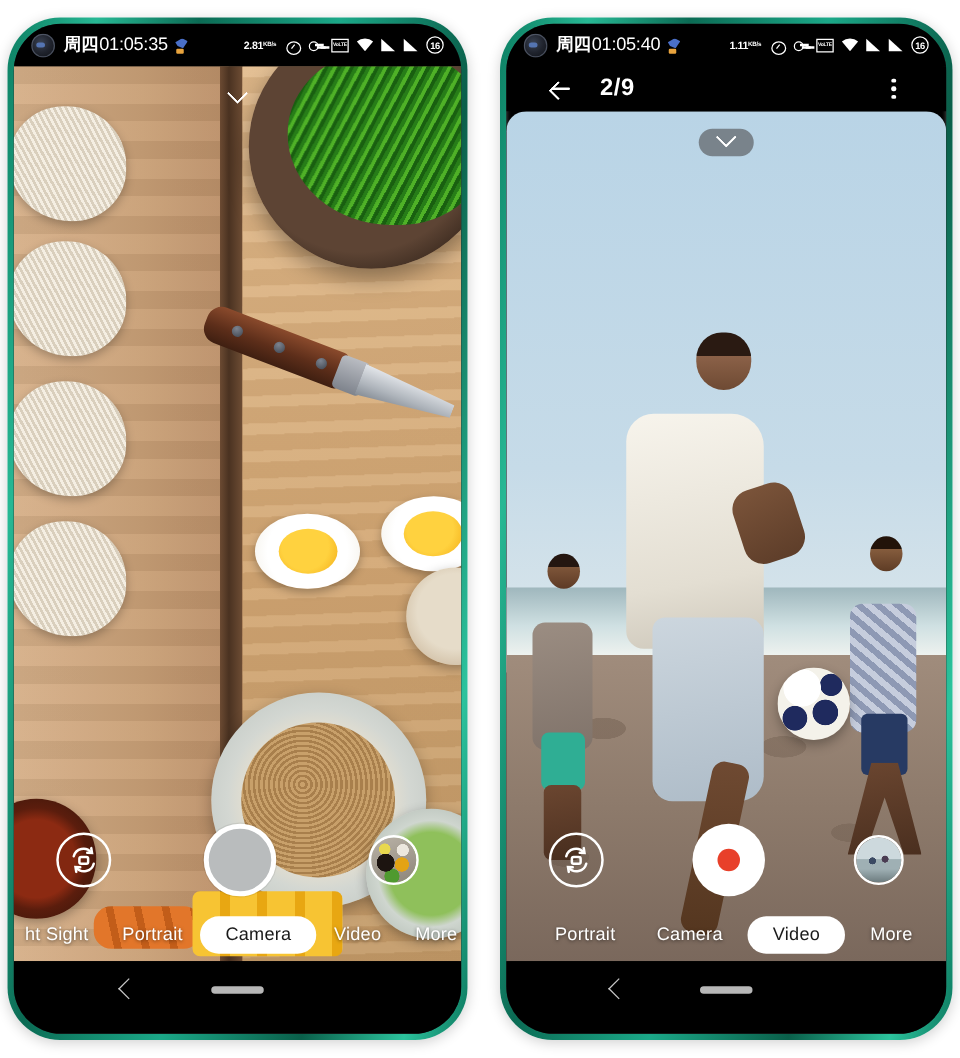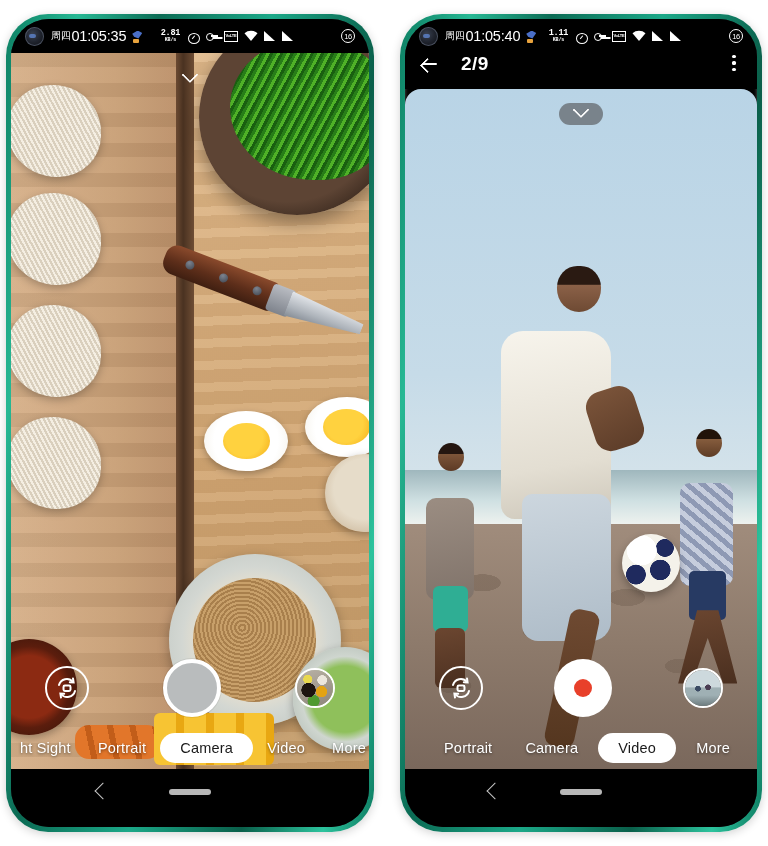--- a/index.html
+++ b/index.html
@@ -52,40 +52,40 @@
     box-shadow: inset 0 0 0 1px rgba(120,130,150,0.5);
     margin-right: 7px;
     flex: none;
     position: relative;
   }
   .punchhole::after{
     content:""; position:absolute; left:4px; top:7px;
     width:7px; height:4px; border-radius:2px;
     background:#5b7fc4; opacity:.85;
   }
-  .sb-day { font-size: 10px; letter-spacing: -0.3px; margin-right: 1px; }
+  .sb-day { font-size: 14px; letter-spacing: -0.3px; margin-right: 1px; font-weight: bold; }
   .sb-time { font-size: 14.5px; font-weight: 400; letter-spacing: -0.2px; }
   .sb-appicon {
     width: 13px; height: 13px; margin-left: 5px;
     position: relative; flex: none;
   }
   .sb-appicon::before{
     content:""; position:absolute; left:1px; top:1px;
     width:10px; height:8px;
     background:#4a6fc7;
     clip-path: polygon(0% 40%, 55% 0%, 100% 30%, 62% 100%, 18% 78%);
   }
   .sb-appicon::after{
     content:""; position:absolute; left:2px; bottom:0px;
     width:6px; height:4px; background:#e8a33d; border-radius:1px;
   }
   .sb-right { margin-left: auto; display: flex; align-items: center; gap: 6px; }
   .sb-kbs {
-    display: flex; flex-direction: column; align-items: center;
-    line-height: 1; transform: translateY(0px); font-family: Liberation Mono, monospace;
+    display: flex; flex-direction: row; align-items: center;
+    line-height: 1; transform: translateY(0px);
   }
   .sb-kbs .n { font-size: 8.5px; font-weight: bold; letter-spacing: -0.3px; }
   .sb-kbs .u { font-size: 5px; font-weight: bold; letter-spacing: -0.2px; margin-top: 1px;}
   .ico { width: 13px; height: 13px; position: relative; flex: none; }
   
   .ico-alarm::before{
     content:""; position:absolute; left:1.5px; top:3px; width:10px; height:9px;
     border:1.4px solid #fff; border-radius:50%;
   }
   .ico-alarm::after{
@@ -117,29 +117,29 @@
   .ico-sig{ width:12px; height:11px; position:relative; }
   .ico-sig::after{
     content:""; position:absolute; left:0; bottom:1px; width:0; height:0;
     border-left: 11px solid #fff;
     border-top: 10px solid transparent;
   }
   
   .ico-batt{
     width:14px; height:14px; border:1.4px solid #fff; border-radius:50%;
     display:flex; align-items:center; justify-content:center;
-    font-size:7.5px; font-weight:normal; color:#fff; letter-spacing:-.4px;margin-left:41px;
+    font-size:7.5px; font-weight:bold; color:#fff; letter-spacing:-.4px;
   }
 
   
   .app-header {
     position: relative; z-index: 20;
     height: 36px; background: #000;
-    display: flex; 
-    padding: 0 14px; color: #fff;
+    display: flex; align-items: center;
+    padding: 0 33px; color: #fff;
   }
   .hdr-back { width: 22px; height: 22px; position: relative; cursor: pointer; flex:none;}
   .hdr-back::before{
     content:""; position:absolute; left:3px; top:10px; width:15px; height:2px; background:#fff; border-radius:1px;
   }
   .hdr-back::after{
     content:""; position:absolute; left:3px; top:6.5px; width:9px; height:9px;
     border-left:2px solid #fff; border-bottom:2px solid #fff;
     transform: rotate(45deg); border-radius:1px;
   }

